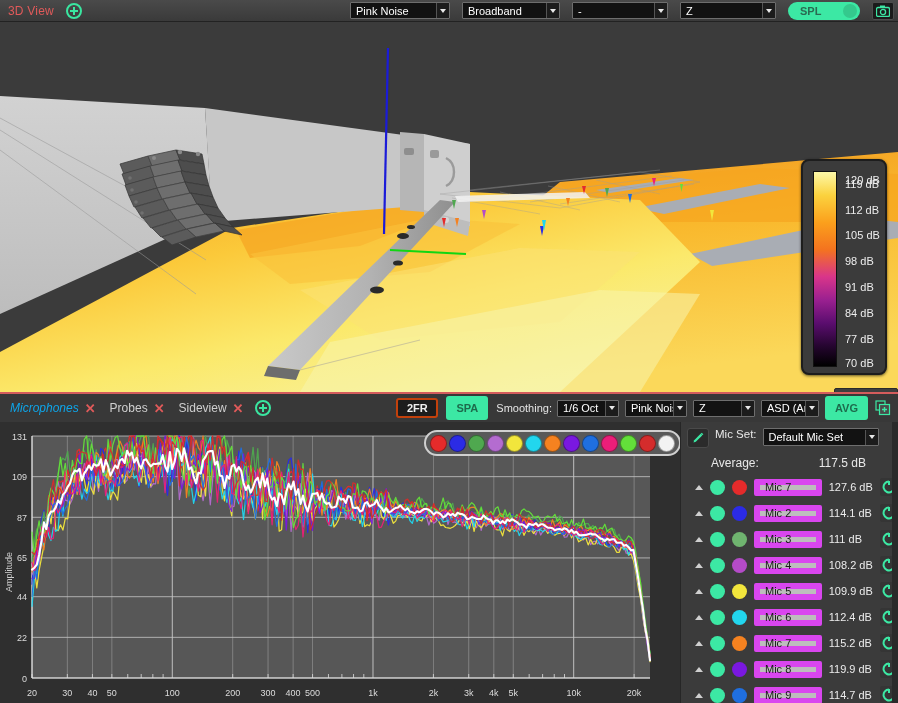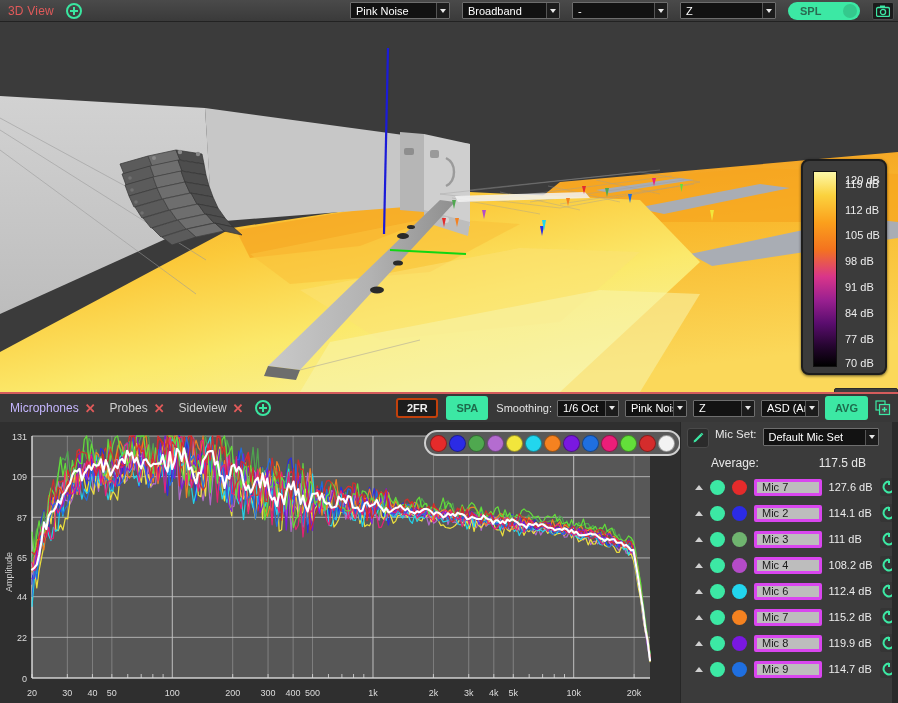--- a/index.html
+++ b/index.html
@@ -102,21 +102,21 @@
   }
 
   
   .tab-bar{
     position:absolute; left:0; top:392px; width:898px; height:30px;
     background:#383838; border-top:2px solid #d45c5c;
     display:flex; align-items:center; gap:0px; padding:0 6px;
   }
   .tab{ display:flex; align-items:center; gap:6px; padding:0 10px 0 4px; cursor:pointer; }
   .tab .tlabel{ font-size:12px; color:#cfcfcf; }
-  .tab.active .tlabel{ color:#c4b5fd; }
+  .tab.active .tlabel{ color:#0ea5e9;font-style:italic; }
   .xmark{ color:#e05a5a; font-size:13px; font-weight:bold; line-height:1; cursor:pointer; }
 
   .btn-dark{
     height:20px; min-width:42px; background:#1d1d1d; border:2px solid #c2410c;
     border-radius:3px; color:#efefef; font-size:11px; font-weight:bold;
     display:flex; align-items:center; justify-content:center; padding:0 8px; cursor:pointer;
   }
   .btn-green{
     height:24px; min-width:42px; background:#3ce8a4; border:none;
     border-radius:3px; color:#1d6b4c; font-size:11px; font-weight:bold;
@@ -151,21 +151,21 @@
   .micset-combo{ flex:1 1 auto; height:18px; }
   .avg-row{ display:flex; align-items:center; padding:6px 0 4px 30px; }
   .avg-lbl{ font-size:12px; color:#e8e8e8; }
   .avg-val{ font-size:12px; color:#e8e8e8; margin-left:60px; }
 
   .mic-row{ display:flex; align-items:center; height:26px; padding-left:14px; gap:7px; }
   .tri{ width:0;height:0; border-left:4px solid transparent;border-right:4px solid transparent;
         border-bottom:5px solid #cfcfcf; cursor:pointer; }
   .dot{ width:15px;height:15px;border-radius:50%; flex:0 0 auto; cursor:pointer;}
   .mic-name{
-    width:72px; height:17px; background:#bdbdbd; border:3px solid #d946ef; border-radius:2px;
+    width:72px; height:17px; background:#bdbdbd; border:6px solid #d946ef; border-radius:2px;
     color:#1a1a1a; font-size:11px; display:flex; align-items:center; padding-left:5px;
     cursor:text;
   }
   .mic-val{ width:48px; font-size:11px; color:#ececec; text-align:left; }
   .ring-btn{
     width:18px;height:18px; flex:0 0 auto; display:flex;align-items:center;justify-content:center;
     background:#353535; border-radius:2px; cursor:pointer;
   }
   .scroll-rail{
     position:absolute; right:0; top:0; width:6px; height:281px; background:#2a2a2a;
@@ -635,20 +635,33 @@
         <span class="ring-btn">
           <svg width="14" height="14" viewBox="0 0 14 14">
             <path d="M7 1.6 a5.4 5.4 0 1 0 3.8 1.6" fill="none" stroke="#3ce8a4" stroke-width="2"></path>
             <path d="M7 1 v4" stroke="#3ce8a4" stroke-width="2"></path>
           </svg>
         </span>
       </div>
       <div class="mic-row">
         <span class="tri"></span>
         <span class="dot" style="background:#3ce8a4"></span>
+        <span class="dot" style="background:#f2e63c"></span>
+        <span class="mic-name">Mic 5</span>
+        <span class="mic-val">109.9 dB</span>
+        <span class="ring-btn">
+          <svg width="14" height="14" viewBox="0 0 14 14">
+            <path d="M7 1.6 a5.4 5.4 0 1 0 3.8 1.6" fill="none" stroke="#3ce8a4" stroke-width="2"></path>
+            <path d="M7 1 v4" stroke="#3ce8a4" stroke-width="2"></path>
+          </svg>
+        </span>
+      </div>
+      <div class="mic-row">
+        <span class="tri"></span>
+        <span class="dot" style="background:#3ce8a4"></span>
         <span class="dot" style="background:#22d6ee"></span>
         <span class="mic-name">Mic 6</span>
         <span class="mic-val">112.4 dB</span>
         <span class="ring-btn">
           <svg width="14" height="14" viewBox="0 0 14 14">
             <path d="M7 1.6 a5.4 5.4 0 1 0 3.8 1.6" fill="none" stroke="#3ce8a4" stroke-width="2"></path>
             <path d="M7 1 v4" stroke="#3ce8a4" stroke-width="2"></path>
           </svg>
         </span>
       </div>

